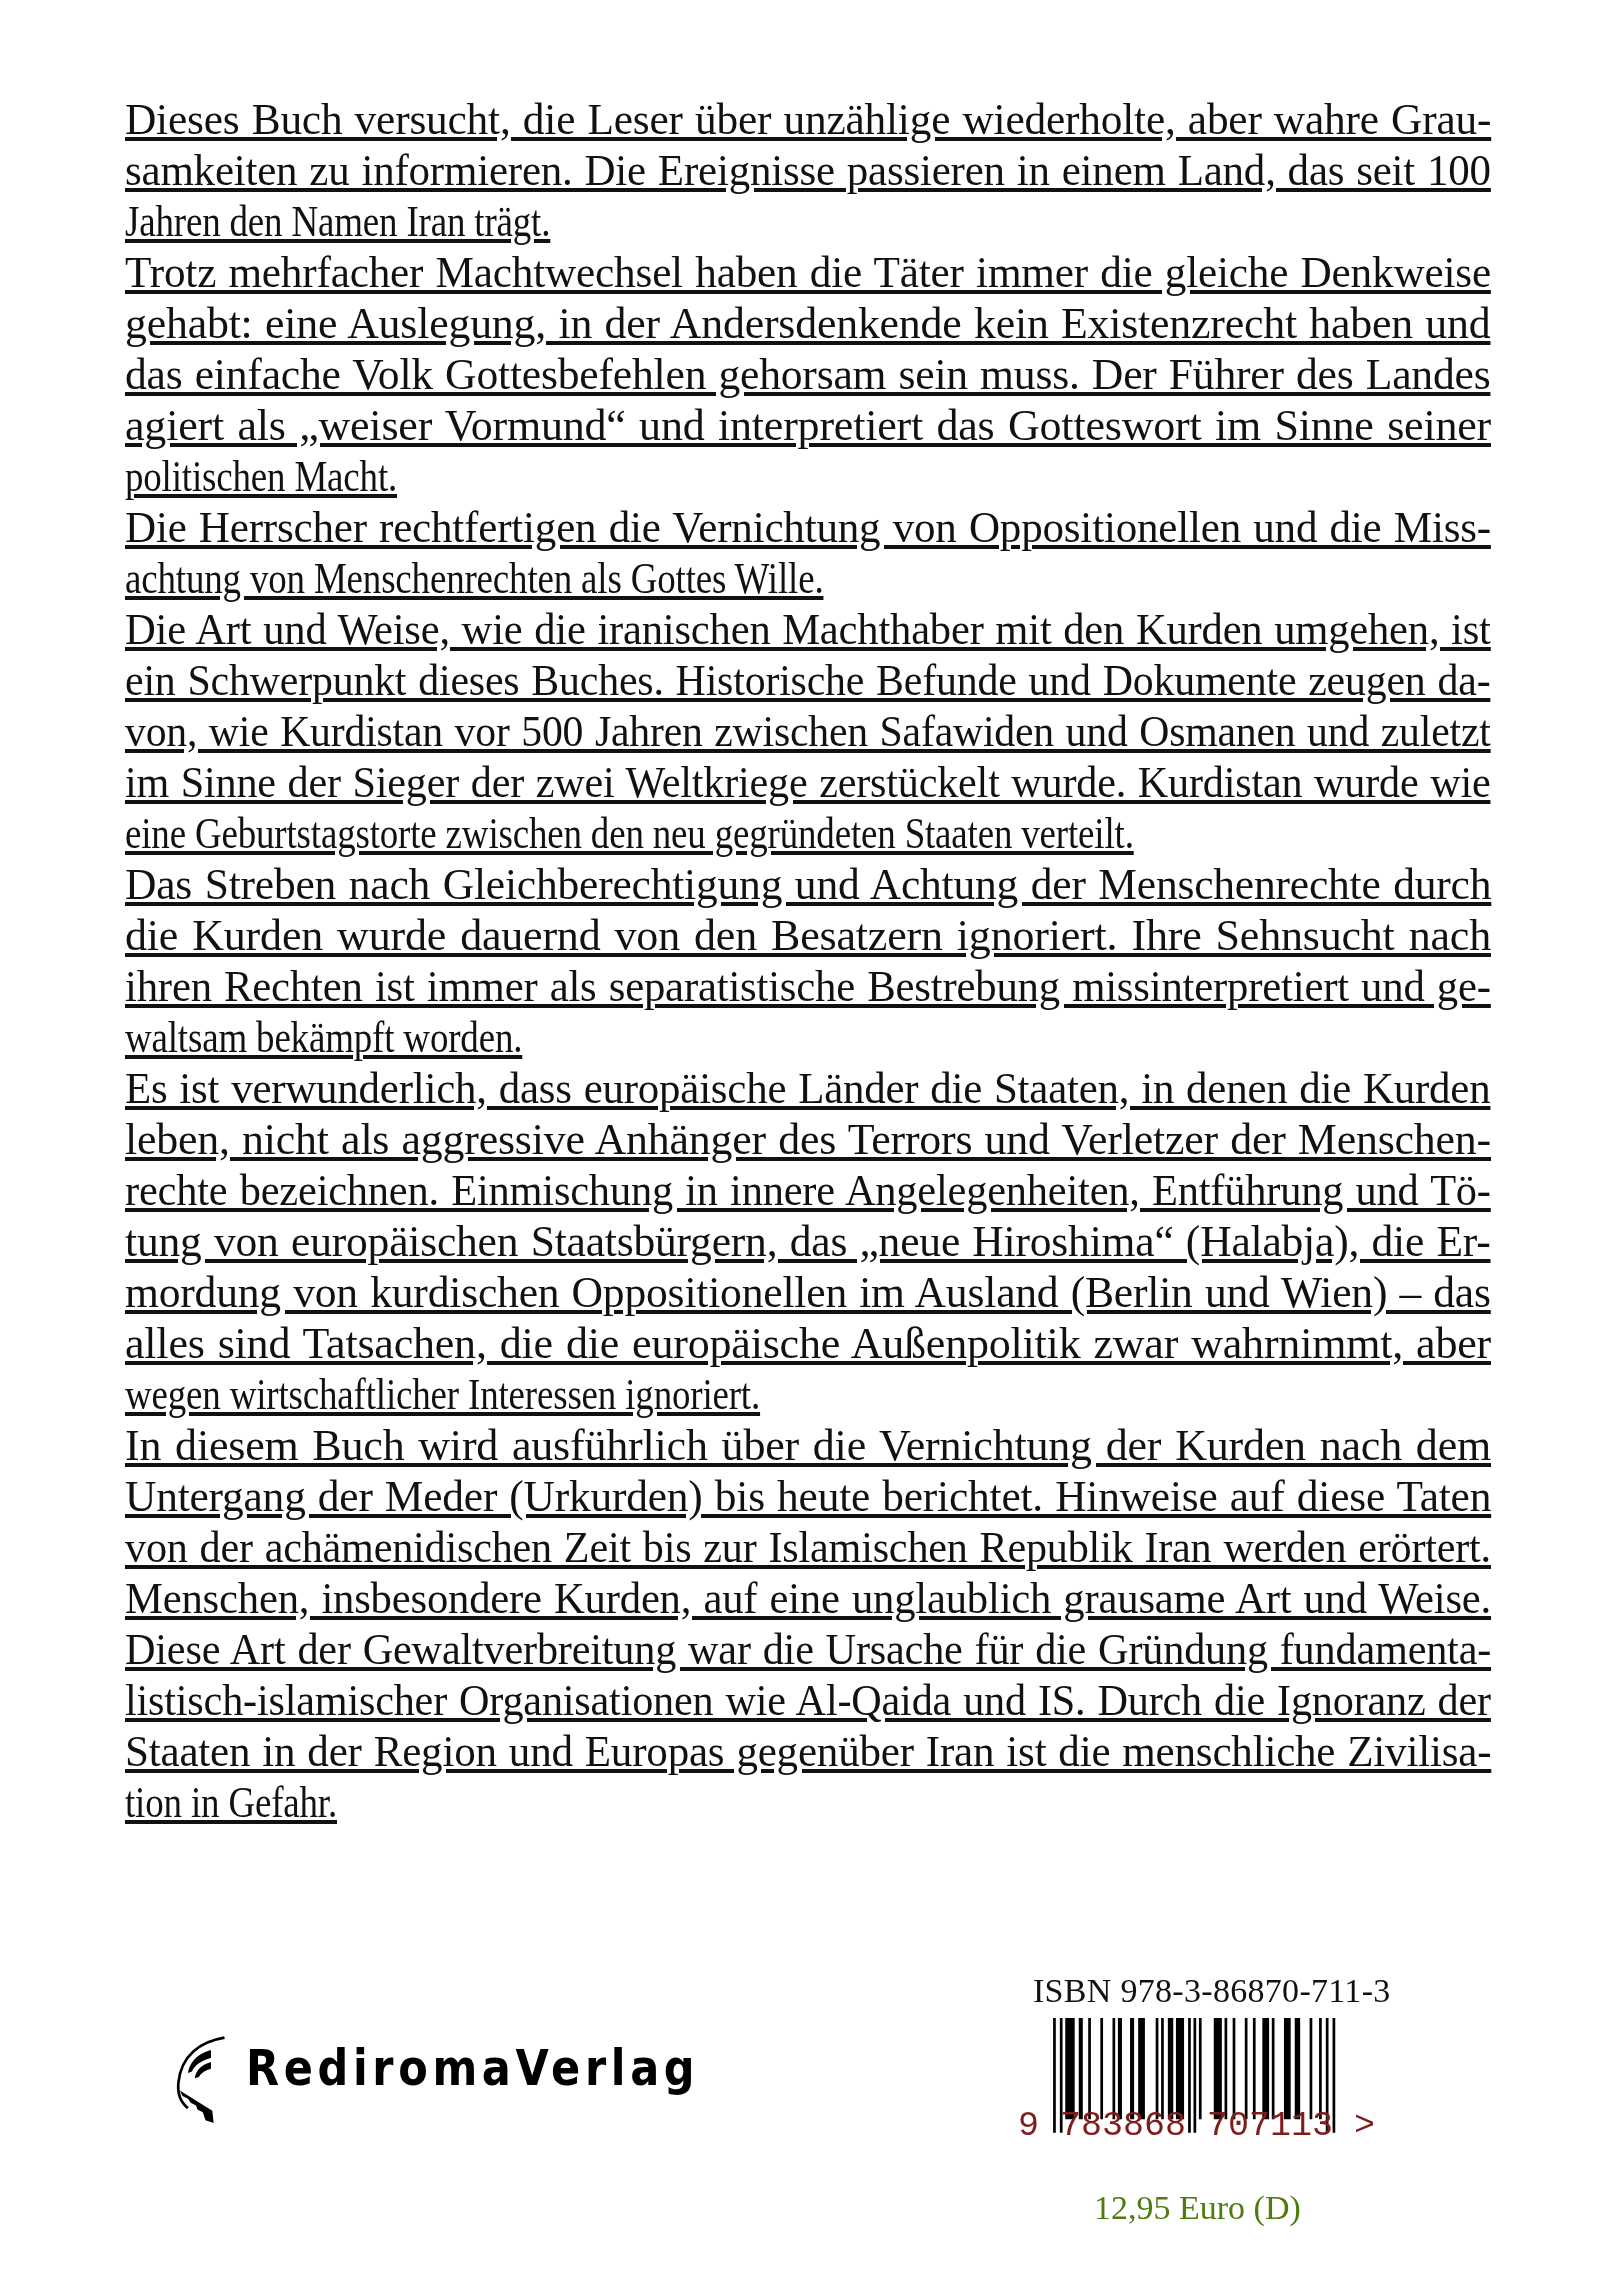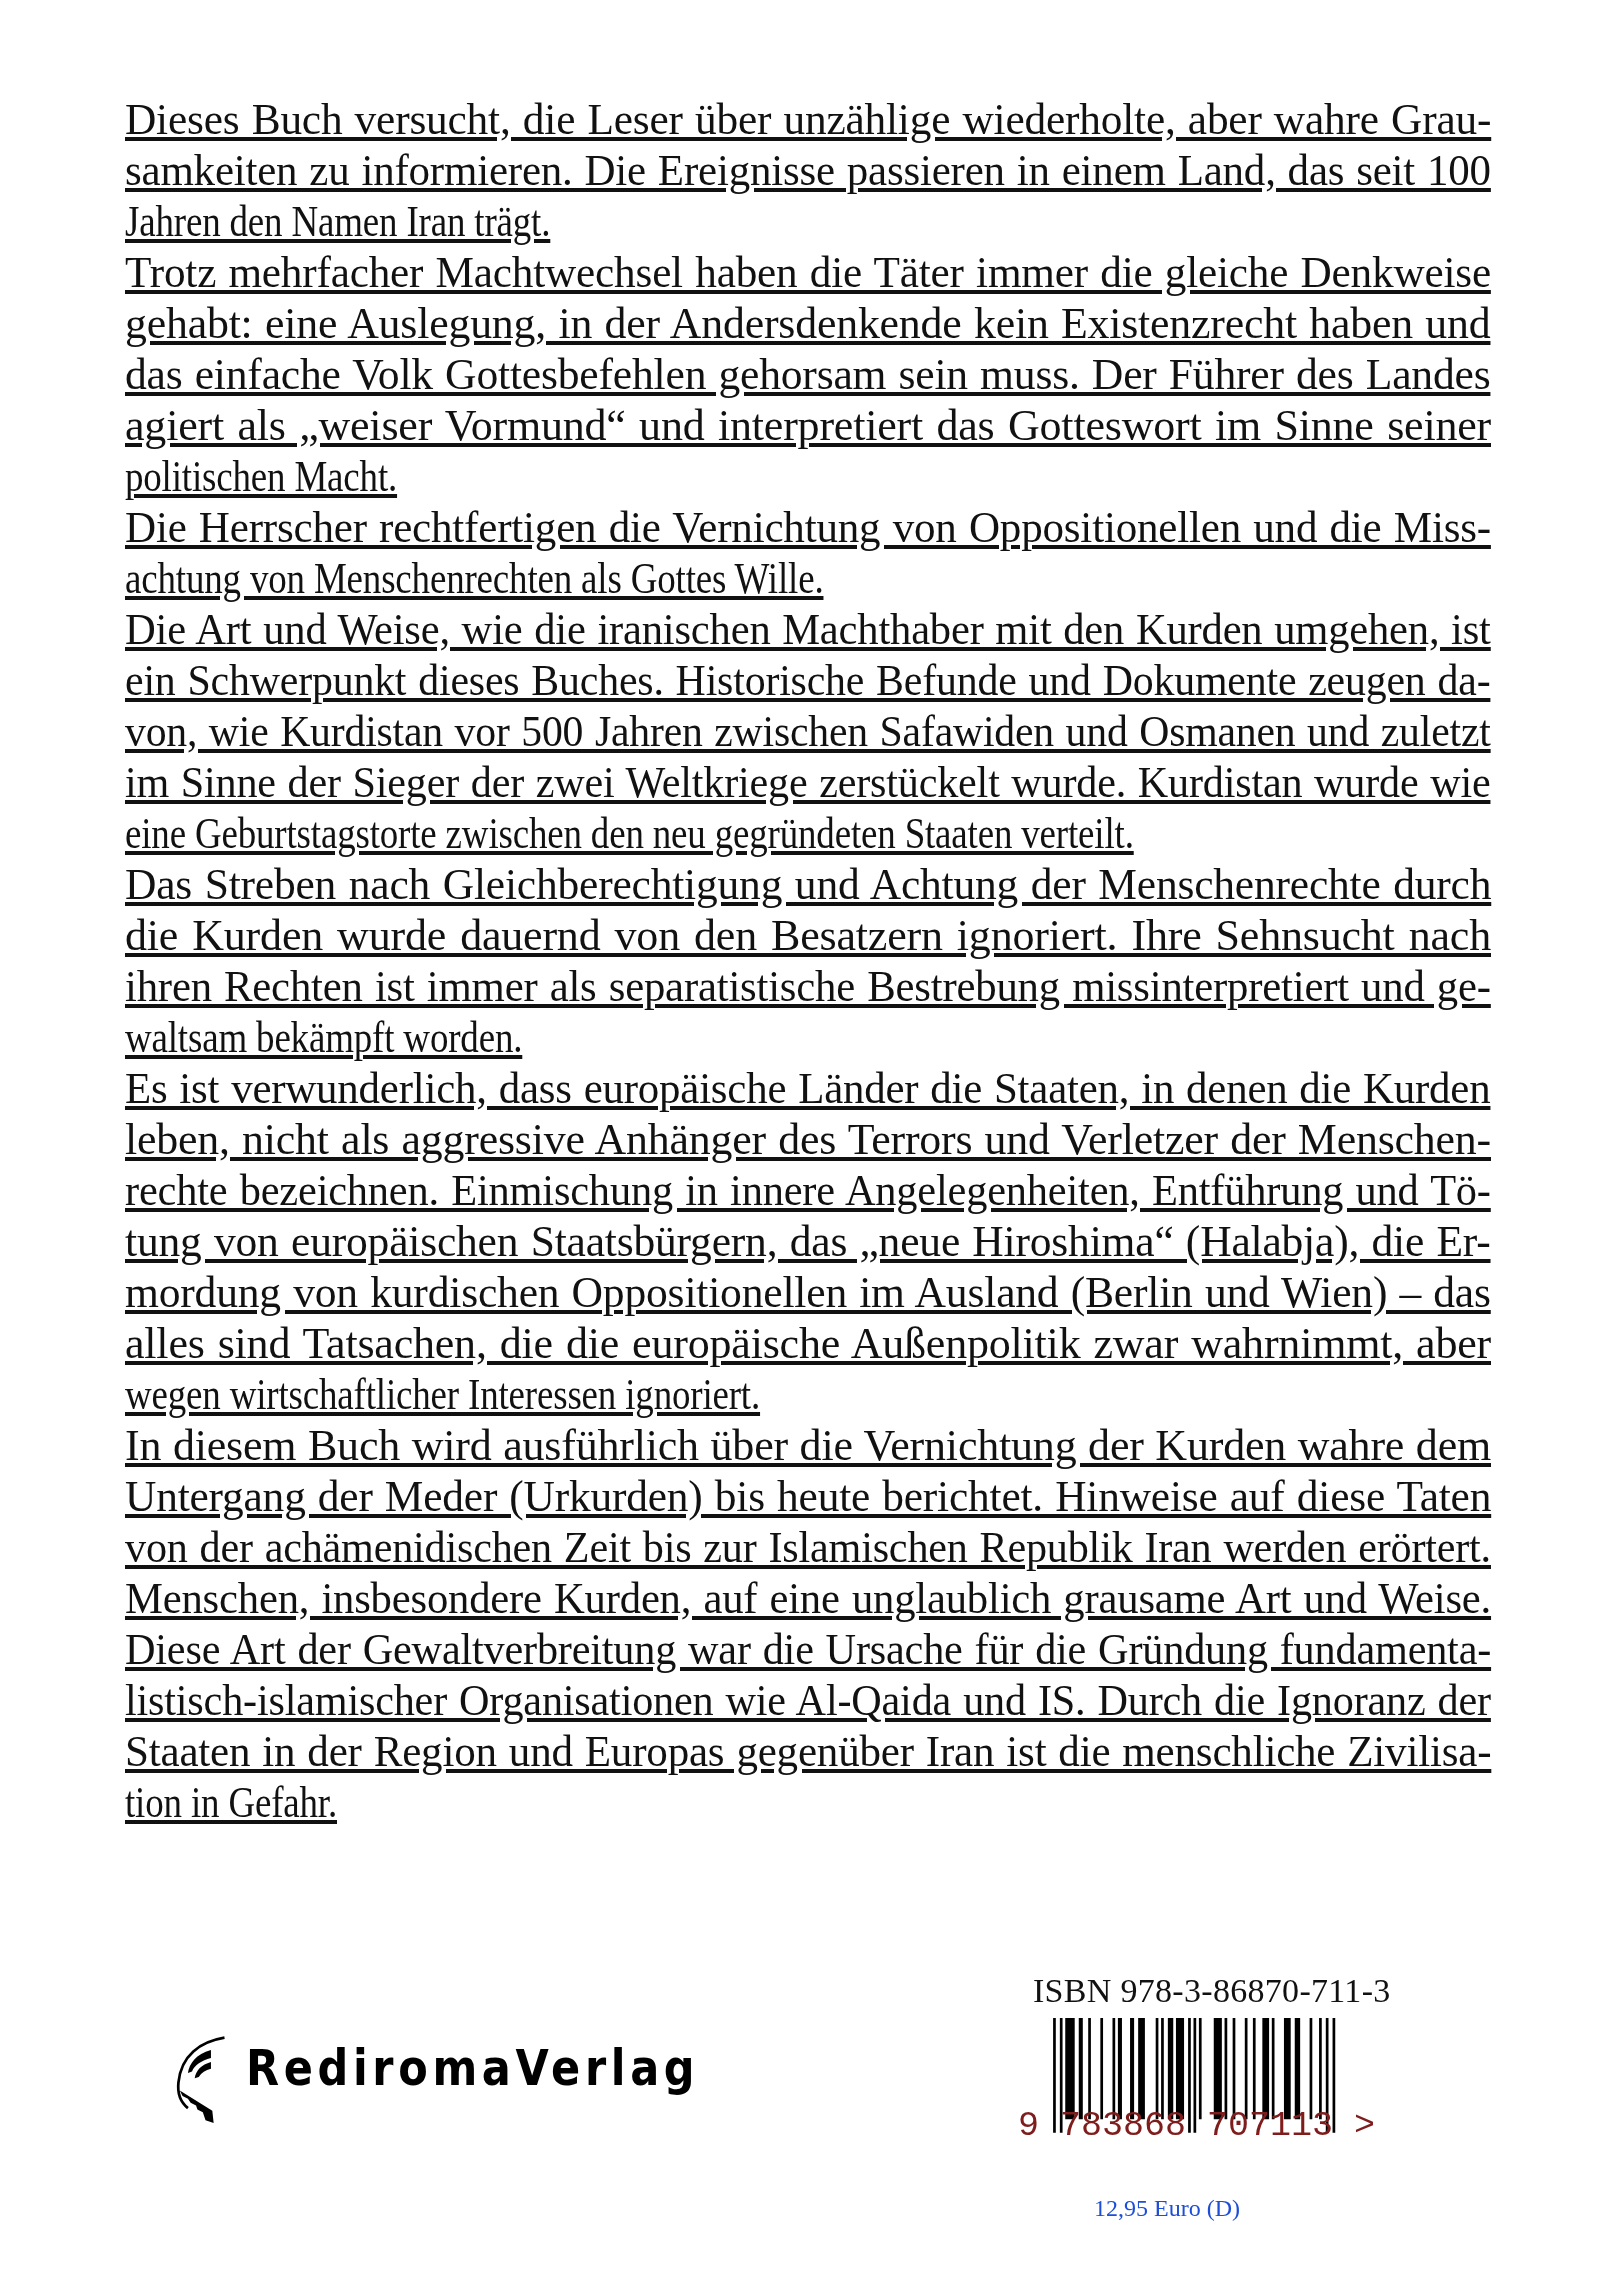--- a/index.html
+++ b/index.html
@@ -92,23 +92,23 @@
     font-size: 35px;
     line-height: 40px;
     color: #7f1d1d;
     white-space: pre;
   }
   .price {
     position: absolute;
     left: 1094px;
     top: 2189px;
     font-family: "Liberation Serif", serif;
-    font-size: 24px;
+    font-size: 34px;
     line-height: 38px;
-    color: #1d4ed8;
+    color: #4d7c0f;
     text-align: center;
   }
 </style>
 </head>
 <body>
 
 <div class="blurb">
   <span class="line" style="width: 1386px; transform: scaleX(0.985723);">Dieses Buch versucht, die Leser über unzählige wiederholte, aber wahre Grau-</span>
   <span class="line" style="width: 1399px; transform: scaleX(0.976319);">samkeiten zu informieren. Die Ereignisse passieren in einem Land, das seit 100</span>
   <span class="line last" style="transform: scaleX(0.84);">Jahren den Namen Iran trägt.</span>
@@ -128,21 +128,21 @@
   <span class="line">die Kurden wurde dauernd von den Besatzern ignoriert. Ihre Sehnsucht nach</span>
   <span class="line" style="width: 1406px; transform: scaleX(0.971426);">ihren Rechten ist immer als separatistische Bestrebung missinterpretiert und ge-</span>
   <span class="line last" style="transform: scaleX(0.84);">waltsam bekämpft worden.</span>
   <span class="line" style="width: 1401px; transform: scaleX(0.974624);">Es ist verwunderlich, dass europäische Länder die Staaten, in denen die Kurden</span>
   <span class="line" style="width: 1370px; transform: scaleX(0.997078);">leben, nicht als aggressive Anhänger des Terrors und Verletzer der Menschen-</span>
   <span class="line" style="width: 1417px; transform: scaleX(0.963858);">rechte bezeichnen. Einmischung in innere Angelegenheiten, Entführung und Tö-</span>
   <span class="line" style="width: 1380px; transform: scaleX(0.989514);">tung von europäischen Staatsbürgern, das „neue Hiroshima“ (Halabja), die Er-</span>
   <span class="line" style="width: 1379px; transform: scaleX(0.990399);">mordung von kurdischen Oppositionellen im Ausland (Berlin und Wien) – das</span>
   <span class="line">alles sind Tatsachen, die die europäische Außenpolitik zwar wahrnimmt, aber</span>
   <span class="line last" style="transform: scaleX(0.84);">wegen wirtschaftlicher Interessen ignoriert.</span>
-  <span class="line">In diesem Buch wird ausführlich über die Vernichtung der Kurden wahre dem</span>
+  <span class="line">In diesem Buch wird ausführlich über die Vernichtung der Kurden nach dem</span>
   <span class="line" style="width: 1385px; transform: scaleX(0.986421);">Untergang der Meder (Urkurden) bis heute berichtet. Hinweise auf diese Taten</span>
   <span class="line" style="width: 1426px; transform: scaleX(0.957905);">von der achämenidischen Zeit bis zur Islamischen Republik Iran werden erörtert.</span>
   <span class="line" style="width: 1409px; transform: scaleX(0.969516);">Menschen, insbesondere Kurden, auf eine unglaublich grausame Art und Weise.</span>
   <span class="line" style="width: 1423px; transform: scaleX(0.960005);">Diese Art der Gewaltverbreitung war die Ursache für die Gründung fundamenta-</span>
   <span class="line" style="width: 1424px; transform: scaleX(0.959195);">listisch-islamischer Organisationen wie Al-Qaida und IS. Durch die Ignoranz der</span>
   <span class="line" style="width: 1397px; transform: scaleX(0.978035);">Staaten in der Region und Europas gegenüber Iran ist die menschliche Zivilisa-</span>
   <span class="line last" style="transform: scaleX(0.84);">tion in Gefahr.</span>
 </div>
 
 <div class="logo">

